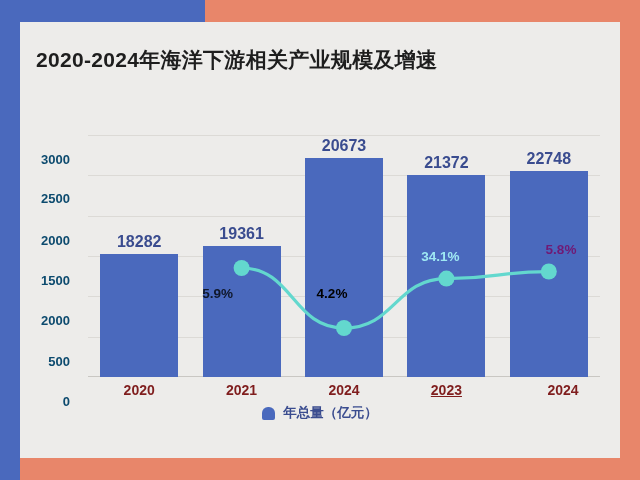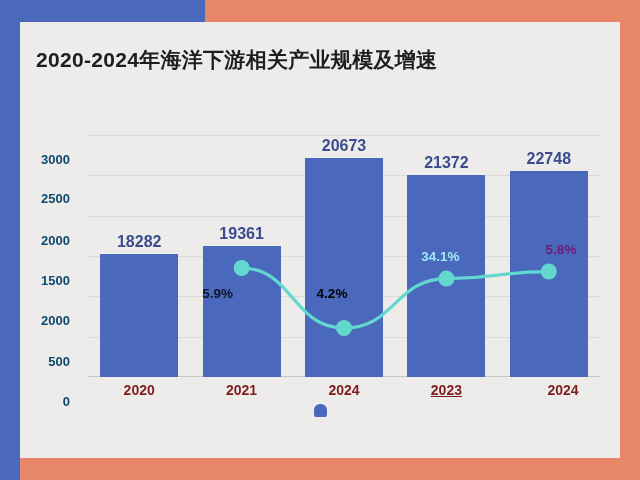--- a/index.html
+++ b/index.html
@@ -140,16 +140,17 @@
       <path d="M 241.60000000000002 268 C 292.8 268, 292.8 328, 344 328 C 395.20000000000005 328, 395.20000000000005 278.5882352941177, 446.40000000000003 278.5882352941177 C 497.6 278.5882352941177, 497.6 271.5294117647059, 548.8000000000001 271.5294117647059" fill="none" stroke="#63D8CE" stroke-width="3.2" stroke-linecap="round"></path>
       <circle cx="241.60000000000002" cy="268" r="8" fill="#63D8CE"></circle>
       <circle cx="344" cy="328" r="8" fill="#63D8CE"></circle>
       <circle cx="446.40000000000003" cy="278.5882352941177" r="8" fill="#63D8CE"></circle>
       <circle cx="548.8000000000001" cy="271.5294117647059" r="8" fill="#63D8CE"></circle>
     </svg>
 
   <div class="legend">
     <div class="legend-item">
       <span class="legend-sq"></span>
+      <span class="legend-text">年总量（亿元）</span>
     </div>
   </div>
 
 </div>
 
 </body></html>

